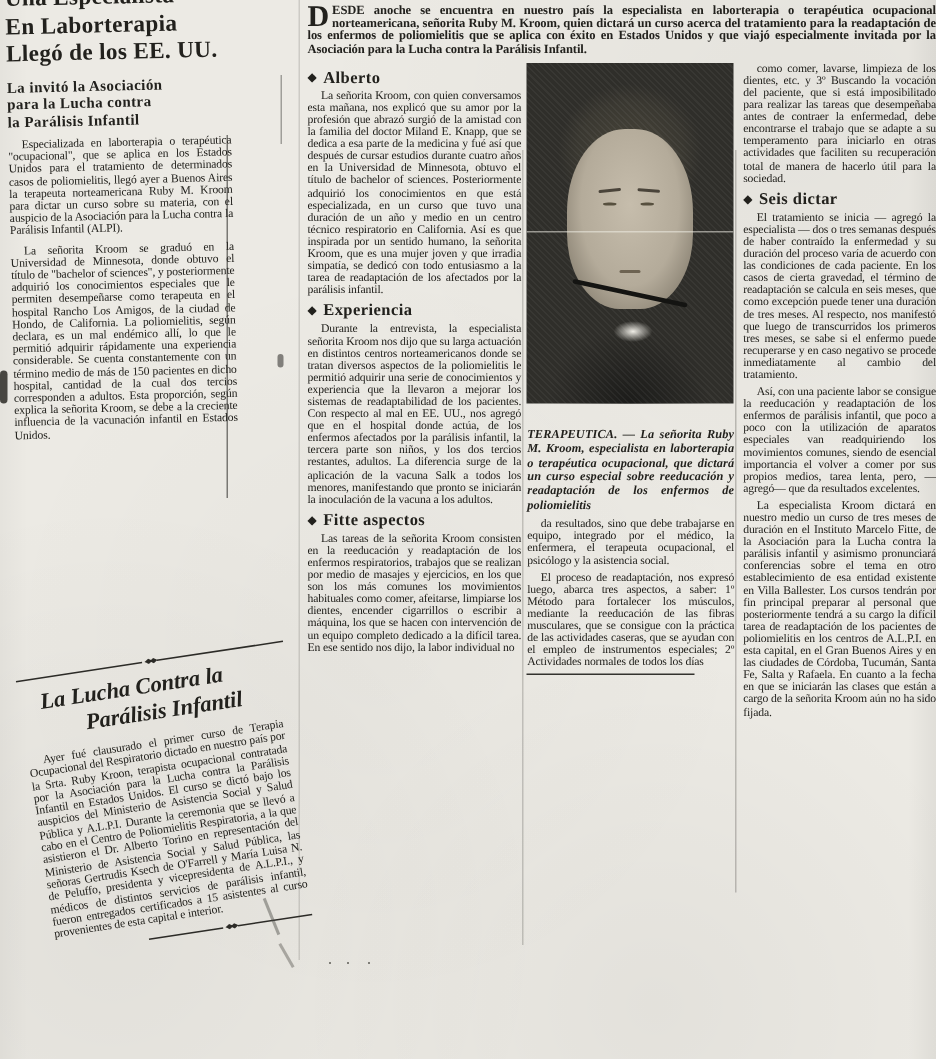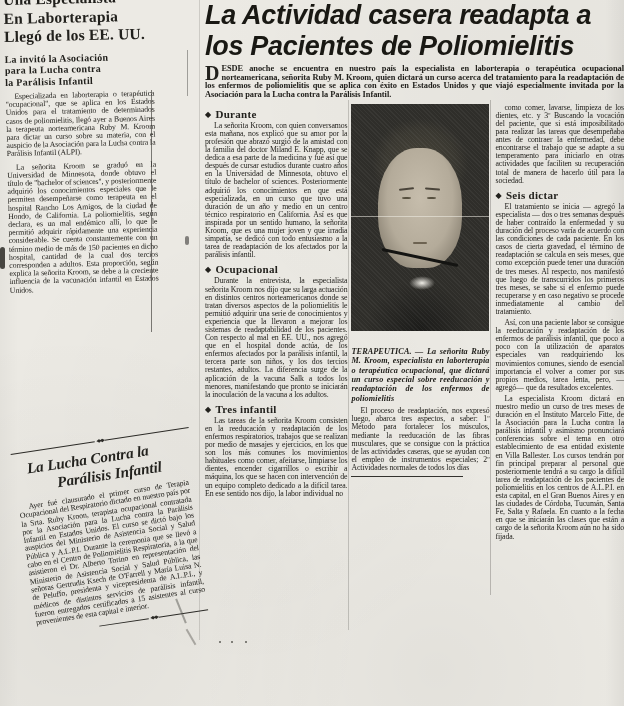--- a/index.html
+++ b/index.html
@@ -106,50 +106,49 @@
       <div class="clip2-h-l1">La Lucha Contra la</div>
       <div class="clip2-h-l2">Parálisis Infantil</div>
     </div>
     <p>Ayer fué clausurado el primer curso de Terapia Ocupacional del Respiratorio dictado en nuestro país por la Srta. Ruby Kroon, terapista ocupacional contratada por la Asociación para la Lucha contra la Parálisis Infantil en Estados Unidos. El curso se dictó bajo los auspicios del Ministerio de Asistencia Social y Salud Pública y A.L.P.I. Durante la ceremonia que se llevó a cabo en el Centro de Poliomielitis Respiratoria, a la que asistieron el Dr. Alberto Torino en representación del Ministerio de Asistencia Social y Salud Pública, las señoras Gertrudis Ksech de O'Farrell y María Luisa N. de Peluffo, presidenta y vicepresidenta de A.L.P.I., y médicos de distintos servicios de parálisis infantil, fueron entregados certificados a 15 asistentes al curso provenientes de esta capital e interior.</p>
     <div class="ornament bottom">
       <span class="ornament-diamonds">◆◆</span>
     </div>
   </div>
 
   <div class="main">
-    <div class="main-headline">La Actividad casera readapta a
-los Pacientes de Poliomielitis</div>
     <div class="lead">
       <span class="dropcap">D</span><span>ESDE anoche se encuentra en nuestro país la especialista en laborterapia o terapéutica ocupacional norteamericana, señorita Ruby M. Kroom, quien dictará un curso acerca del tratamiento para la readaptación de los enfermos de poliomielitis que se aplica con éxito en Estados Unidos y que viajó especialmente invitada por la Asociación para la Lucha contra la Parálisis Infantil.</span>
     </div>
     <div class="cols">
 
       <div class="col1">
-        <div class="sec"><span class="bullet">◆</span><span>Durante</span></div>
+        <div class="sec"><span class="bullet">◆</span><span>Alberto</span></div>
         <p class="bodyp">La señorita Kroom, con quien conversamos esta mañana, nos explicó que su amor por la profesión que abrazó surgió de la amistad con la familia del doctor Miland E. Knapp, que se dedica a esa parte de la medicina y fué así que después de cursar estudios durante cuatro años en la Universidad de Minnesota, obtuvo el título de bachelor of sciences. Posteriormente adquirió los conocimientos en que está especializada, en un curso que tuvo una duración de un año y medio en un centro técnico respiratorio en California. Así es que inspirada por un sentido humano, la señorita Kroom, que es una mujer joven y que irradia simpatía, se dedicó con todo entusiasmo a la tarea de readaptación de los afectados por la parálisis infantil.</p>
-        <div class="sec"><span class="bullet">◆</span><span>Ocupacional</span></div>
+        <div class="sec"><span class="bullet">◆</span><span>Experiencia</span></div>
         <p class="bodyp">Durante la entrevista, la especialista señorita Kroom nos dijo que su larga actuación en distintos centros norteamericanos donde se tratan diversos aspectos de la poliomielitis le permitió adquirir una serie de conocimientos y experiencia que la llevaron a mejorar los sistemas de readaptabilidad de los pacientes. Con respecto al mal en EE. UU., nos agregó que en el hospital donde actúa, de los enfermos afectados por la parálisis infantil, la tercera parte son niños, y los dos tercios restantes, adultos. La diferencia surge de la aplicación de la vacuna Salk a todos los menores, manifestando que pronto se iniciarán la inoculación de la vacuna a los adultos.</p>
-        <div class="sec"><span class="bullet">◆</span><span>Tres infantil</span></div>
+        <div class="sec"><span class="bullet">◆</span><span>Fitte aspectos</span></div>
         <p class="bodyp">Las tareas de la señorita Kroom consisten en la reeducación y readaptación de los enfermos respiratorios, trabajos que se realizan por medio de masajes y ejercicios, en los que son los más comunes los movimientos habituales como comer, afeitarse, limpiarse los dientes, encender cigarrillos o escribir a máquina, los que se hacen con intervención de un equipo completo dedicado a la difícil tarea. En ese sentido nos dijo, la labor individual no</p>
       </div>
 
       <div class="col2">
         <div class="photo">
           <div class="ph-face"></div>
           <div class="ph-brow l"></div>
           <div class="ph-brow r"></div>
           <div class="ph-eye l"></div>
           <div class="ph-eye r"></div>
           <div class="ph-mouth"></div>
           <div class="ph-collar"></div>
           <div class="ph-scratch"></div>
           <div class="ph-spot"></div>
         </div>
         <div class="caption">TERAPEUTICA. — La señorita Ruby M. Kroom, especialista en laborterapia o terapéutica ocupacional, que dictará un curso especial sobre reeducación y readaptación de los enfermos de poliomielitis</div>
         <div class="caption-gap"></div>
+        <p class="bodyp">da resultados, sino que debe trabajarse en equipo, integrado por el médico, la enfermera, el terapeuta ocupacional, el psicólogo y la asistencia social.</p>
         <p class="bodyp">El proceso de readaptación, nos expresó luego, abarca tres aspectos, a saber: 1º Método para fortalecer los músculos, mediante la reeducación de las fibras musculares, que se consigue con la práctica de las actividades caseras, que se ayudan con el empleo de instrumentos especiales; 2º Actividades normales de todos los días</p>
         <div class="endrule"></div>
       </div>
 
       <div class="col3">
         <p class="bodyp">como comer, lavarse, limpieza de los dientes, etc. y 3º Buscando la vocación del paciente, que si está imposibilitado para realizar las tareas que desempeñaba antes de contraer la enfermedad, debe encontrarse el trabajo que se adapte a su temperamento para iniciarlo en otras actividades que faciliten su recuperación total de manera de hacerlo útil para la sociedad.</p>
         <div class="sec"><span class="bullet">◆</span><span>Seis dictar</span></div>
         <p class="bodyp">El tratamiento se inicia — agregó la especialista — dos o tres semanas después de haber contraído la enfermedad y su duración del proceso varía de acuerdo con las condiciones de cada paciente. En los casos de cierta gravedad, el término de readaptación se calcula en seis meses, que como excepción puede tener una duración de tres meses. Al respecto, nos manifestó que luego de transcurridos los primeros tres meses, se sabe si el enfermo puede recuperarse y en caso negativo se procede inmediatamente al cambio del tratamiento.</p>
         <p class="bodyp">Así, con una paciente labor se consigue la reeducación y readaptación de los enfermos de parálisis infantil, que poco a poco con la utilización de aparatos especiales van readquiriendo los movimientos comunes, siendo de esencial importancia el volver a comer por sus propios medios, tarea lenta, pero, —agregó— que da resultados excelentes.</p>
         <p class="bodyp">La especialista Kroom dictará en nuestro medio un curso de tres meses de duración en el Instituto Marcelo Fitte, de la Asociación para la Lucha contra la parálisis infantil y asimismo pronunciará conferencias sobre el tema en otro establecimiento de esa entidad existente en Villa Ballester. Los cursos tendrán por fin principal preparar al personal que posteriormente tendrá a su cargo la difícil tarea de readaptación de los pacientes de poliomielitis en los centros de A.L.P.I. en esta capital, en el Gran Buenos Aires y en las ciudades de Córdoba, Tucumán, Santa Fe, Salta y Rafaela. En cuanto a la fecha en que se iniciarán las clases que están a cargo de la señorita Kroom aún no ha sido fijada.</p>

